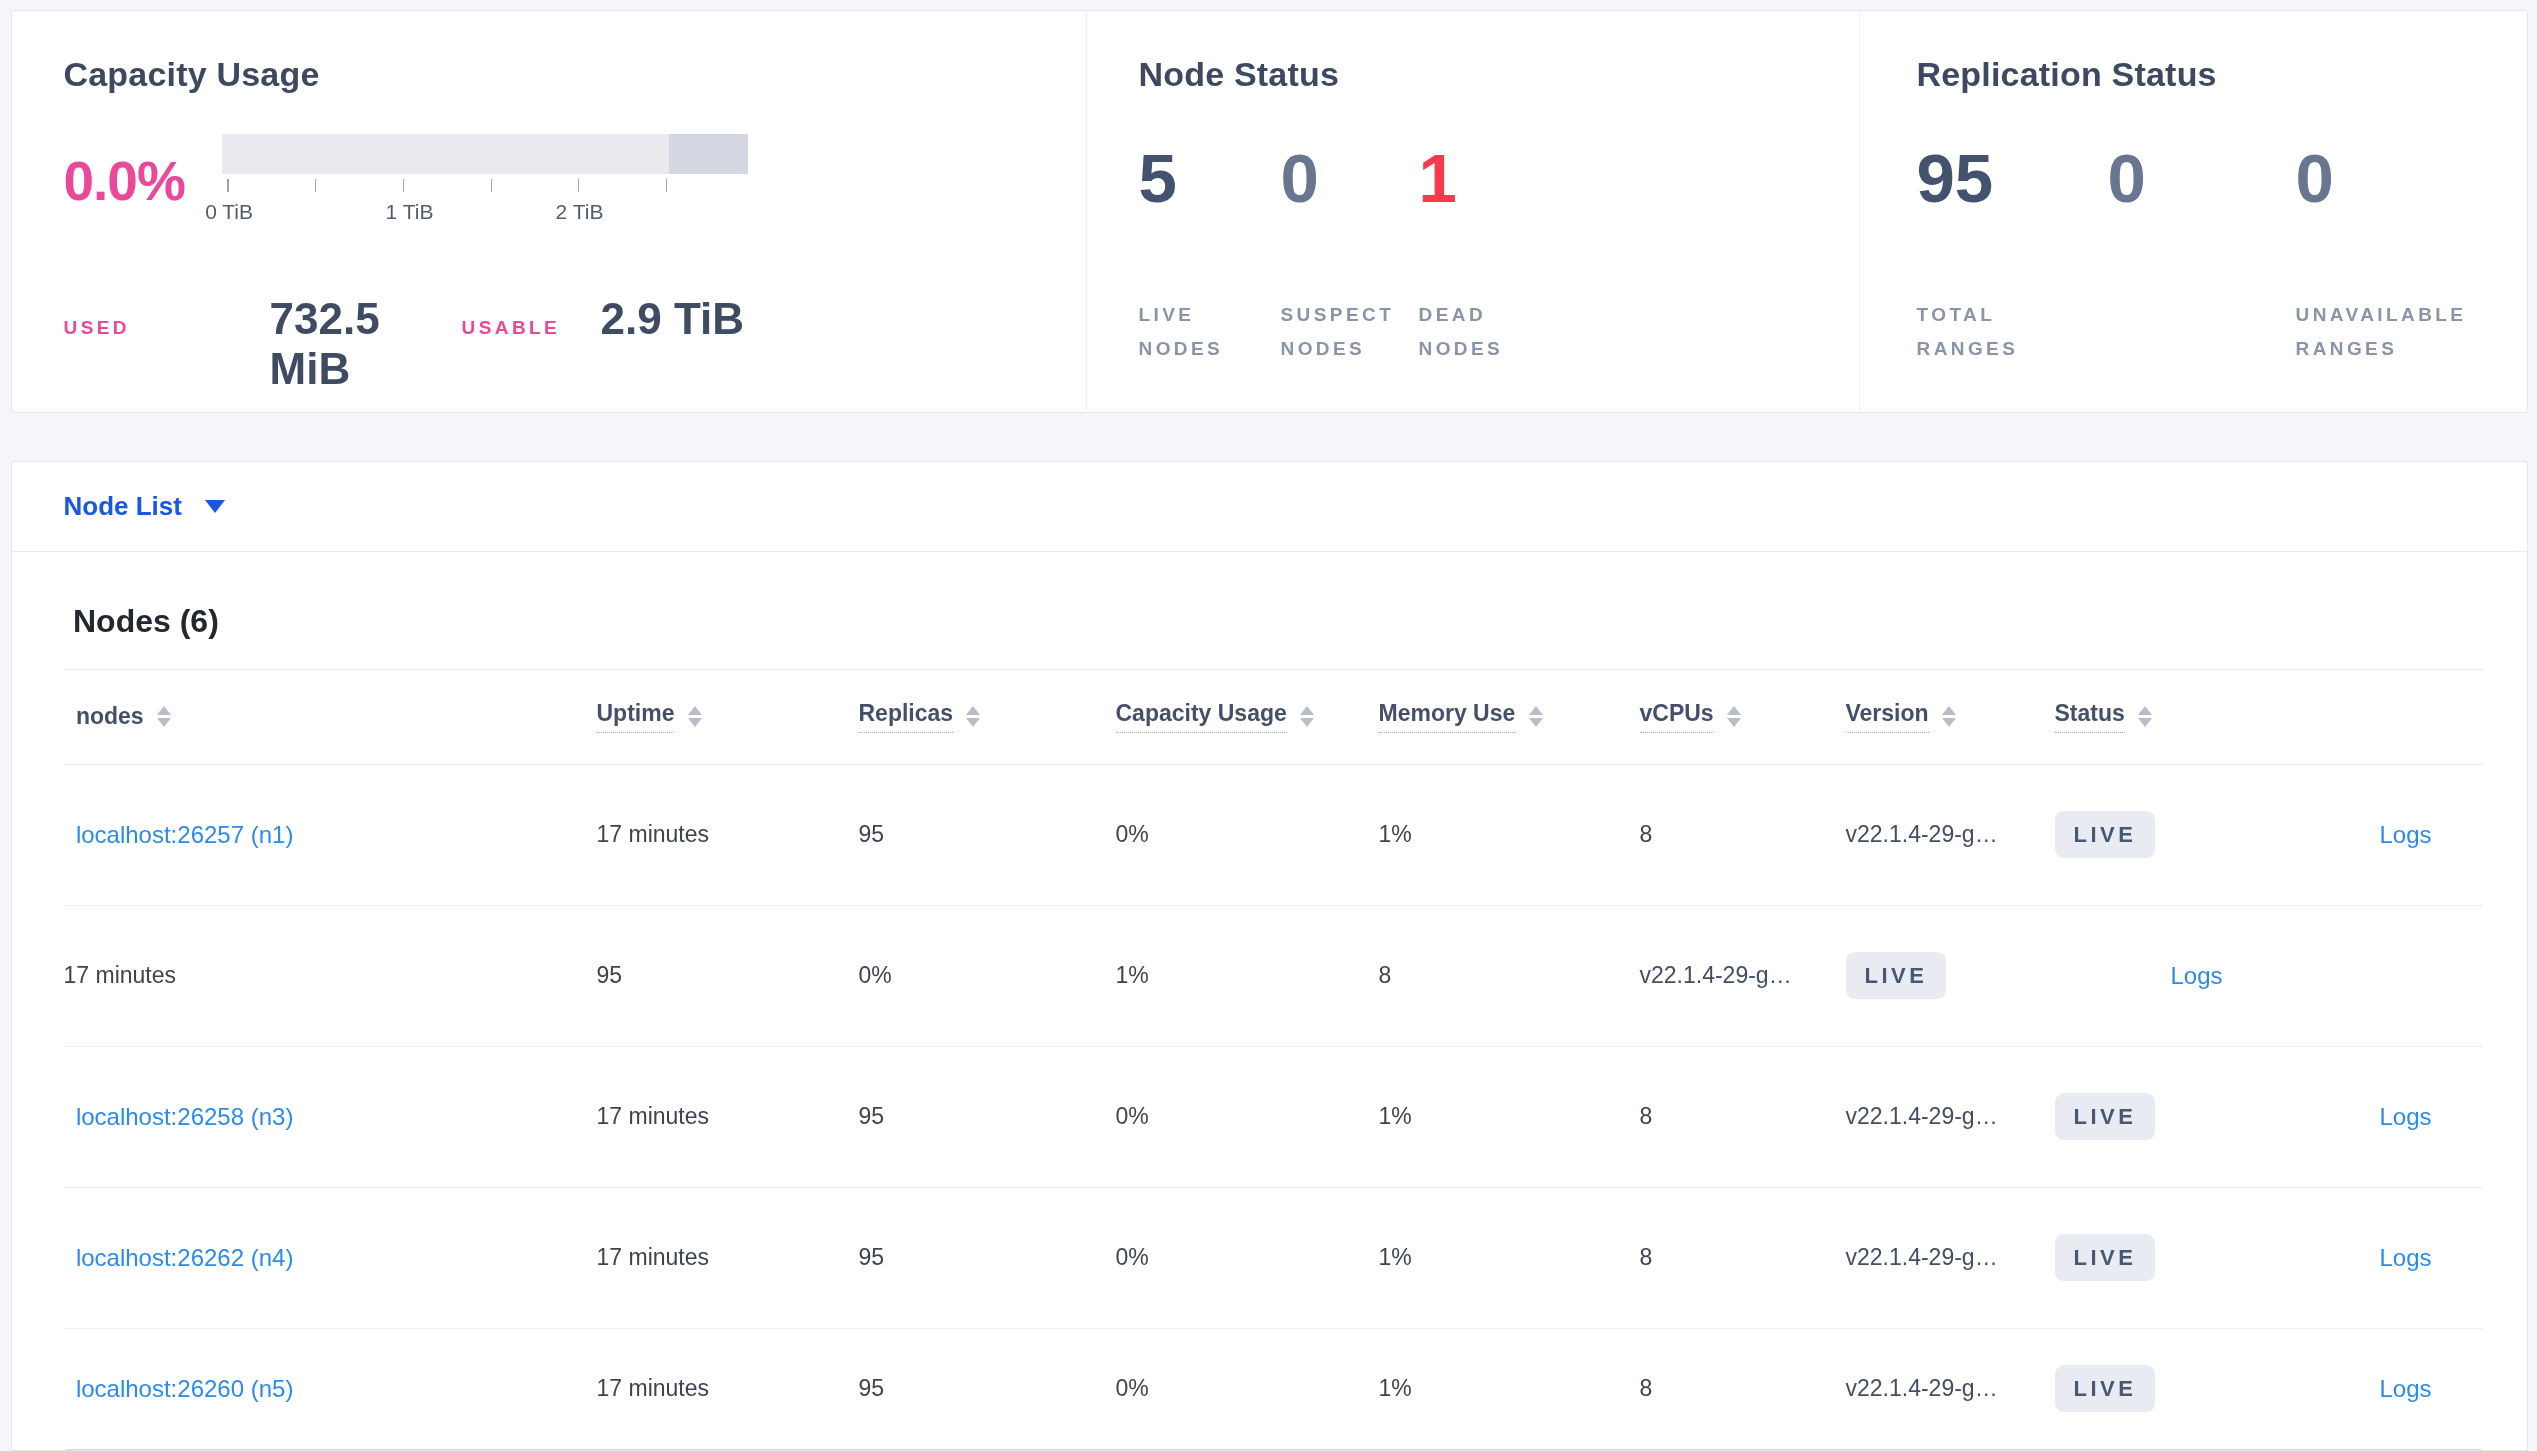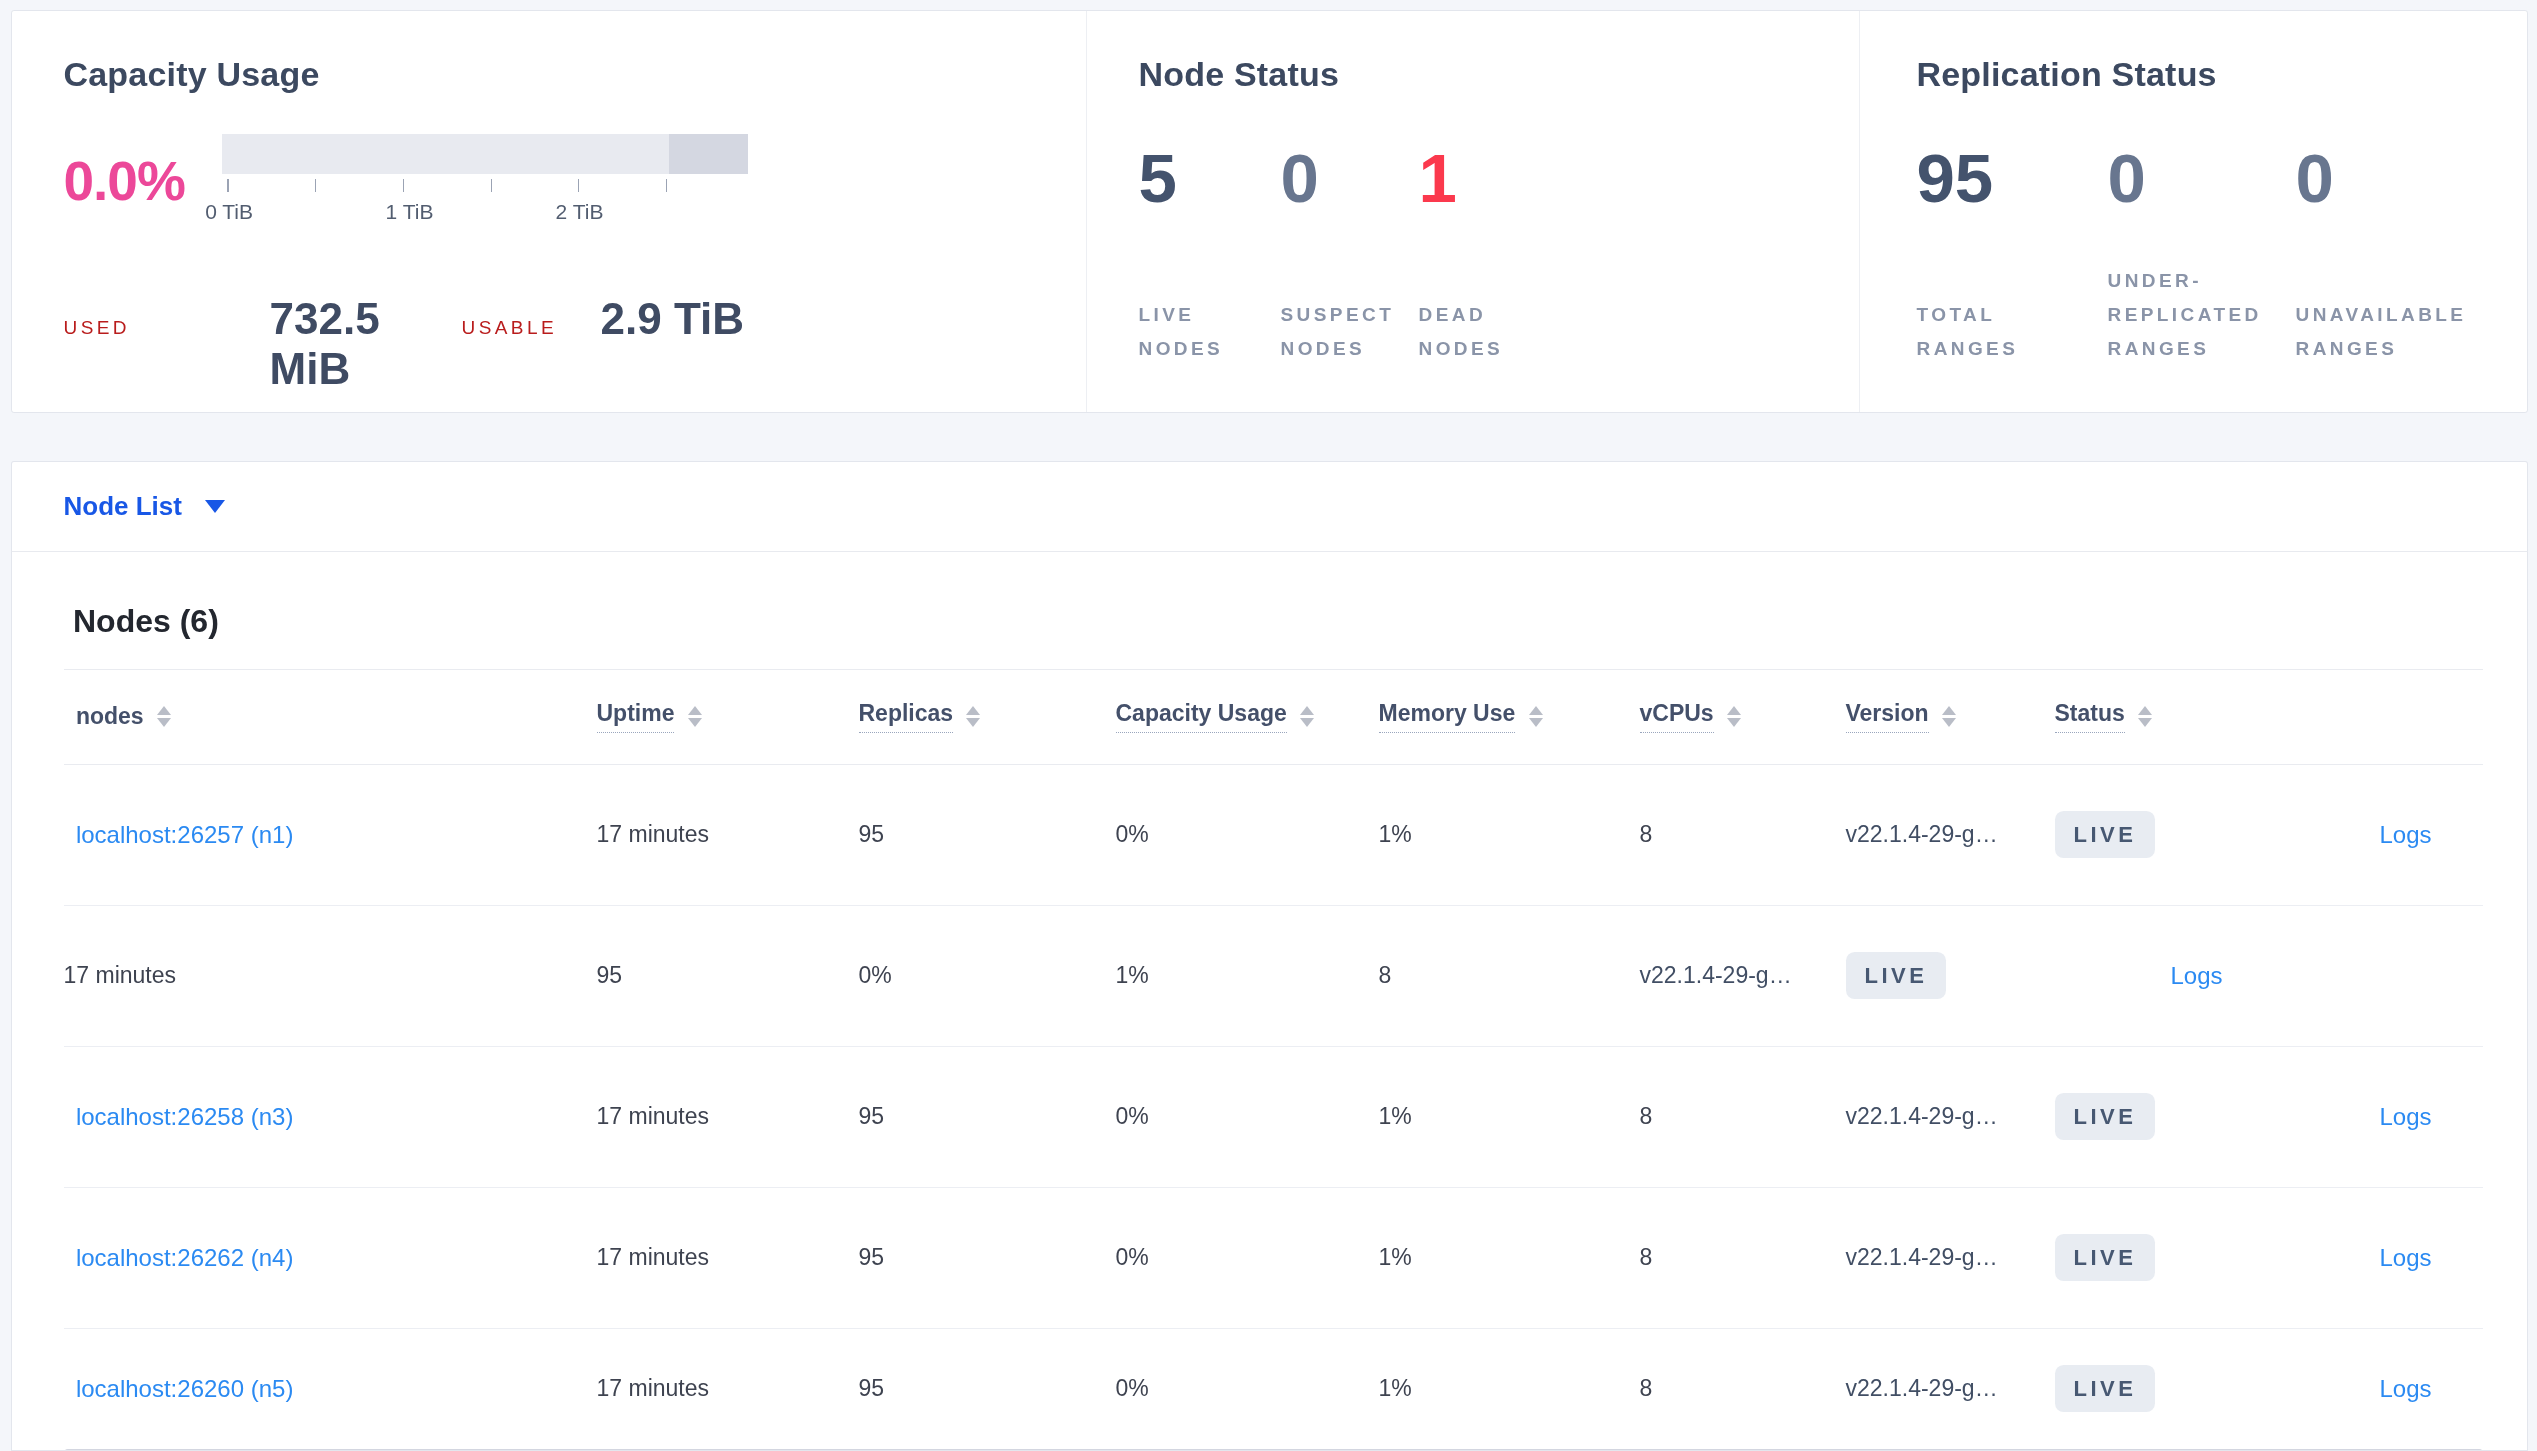--- a/index.html
+++ b/index.html
@@ -26,21 +26,21 @@
   .cap-row { display:flex; align-items:center; margin-top:46px; height:82px; }
   .cap-pct { width:158px; font-size:55px; font-weight:700; color:#ec4899; letter-spacing:-1px; }
   .cap-chart { width:526px; position:relative; }
   .cap-bar { height:40px; background:#e8eaf0; position:relative; }
   .cap-bar-dark { position:absolute; top:0; right:0; bottom:0; width:79px; background:#d4d7e1; }
   .cap-ticks { position:relative; height:15.2px; margin-top:3.8px; }
   .cap-tick { position:absolute; top:1.9px; width:1.9px; height:12.4px; background:#9ba3b4; }
   .cap-labels { position:relative; height:27px; margin-top:7.6px; font-size:21px; color:#525d70; }
   .cap-label { position:absolute; transform:translateX(-50%); white-space:nowrap; }
   .cap-used-row { display:flex; align-items:baseline; margin-top:72px; }
-  .klabel { font-size:19px; font-weight:400; letter-spacing:.18em; color:#b91c1c; }
+  .klabel { font-size:19px; font-weight:700; letter-spacing:.18em; color:#ec4899; }
   .kval { font-size:44px; font-weight:700; color:#3f4b63; }
   .w-used { width:163px; } .w-usedval { width:192px;margin-left:43px; } .w-usable { width:139px; }
 
   
   .stats-row { display:flex; margin-top:50px; }
   .stat { display:flex; flex-direction:column; justify-content:space-between; height:223px; }
   .stat-value { font-size:69px; font-weight:700; line-height:1; }
   .v-dark { color:#44536d; } .v-muted { color:#68768f; } .v-red { color:#fb394d; }
   .stat-label { font-size:19px; font-weight:600; letter-spacing:.18em; color:#8a94a8; line-height:1.8; }
   .stats-nodes .stat:nth-child(1){ width:142px; }
@@ -153,21 +153,20 @@
 
     <div class="s-sec sec-replication">
       <div class="s-title">Replication Status</div>
       <div class="stats-row stats-repl" id="replication-stats">
           <div class="stat">
             <div class="stat-value v-dark">95</div>
             <div class="stat-label">TOTAL RANGES</div>
           </div>
           <div class="stat">
             <div class="stat-value v-muted">0</div>
-            <div class="stat-label">UNDER-REPLICATED RANGES</div>
           </div>
           <div class="stat">
             <div class="stat-value v-muted">0</div>
             <div class="stat-label">UNAVAILABLE RANGES</div>
           </div>
         </div>
     </div>
 
   </section>
 

